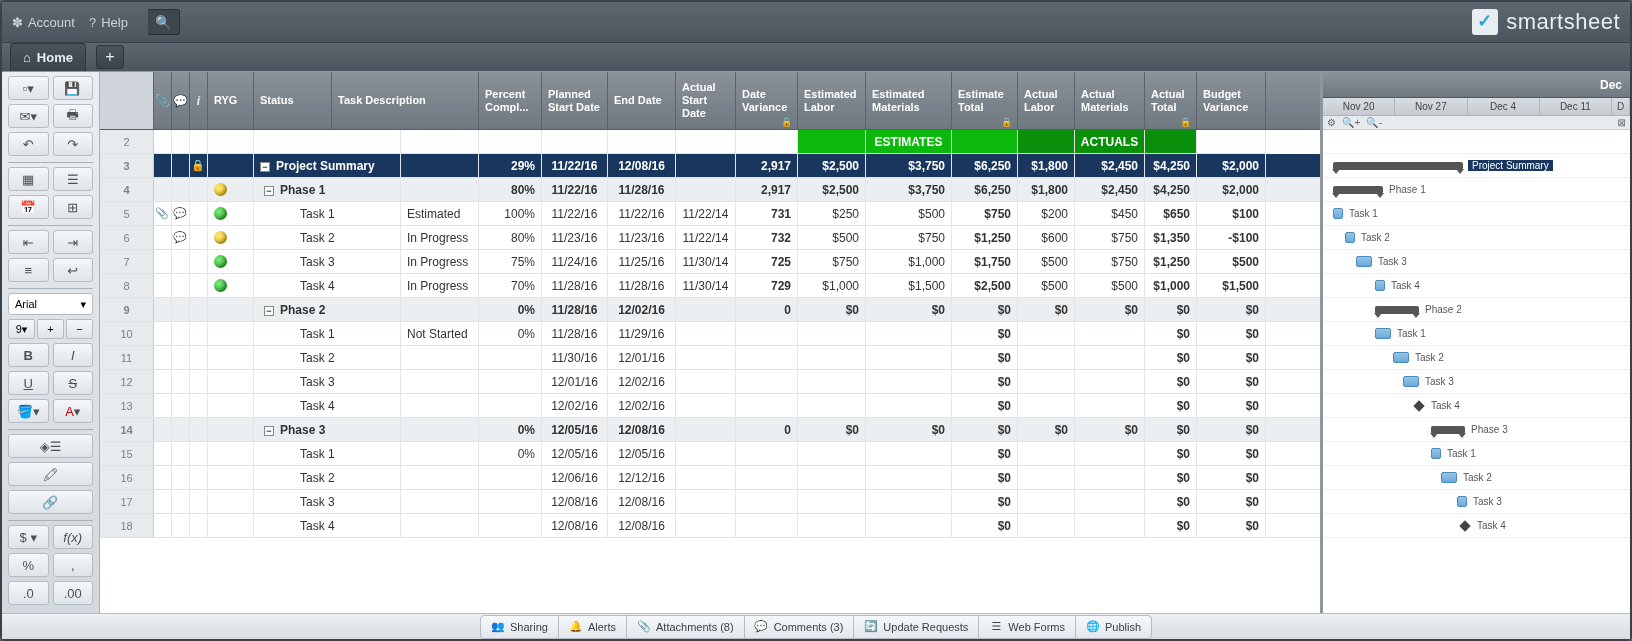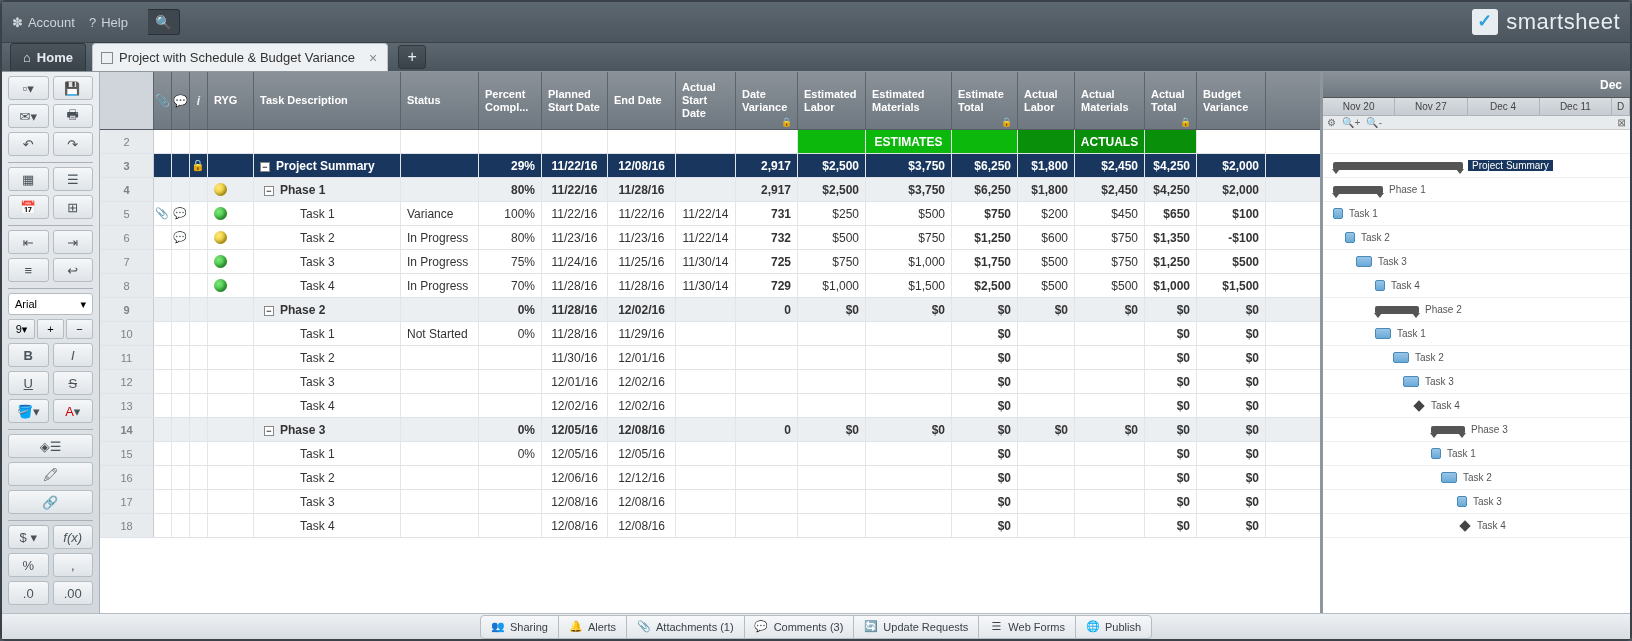--- a/index.html
+++ b/index.html
@@ -116,24 +116,20 @@
       <div class="logo-mark"></div>
       <span>smartsheet</span>
     </div>
   </div>
 
   <div class="tabbar">
     <div class="home-btn">
       <span>⌂</span>
       <span>Home</span>
     </div>
-    <div class="tab">
-      <span>Project with Schedule &amp; Budget Variance</span>
-      <span class="close">×</span>
-    </div>
     <div class="newtab">
       <span>+</span>
     </div>
   </div>
 
   <div class="main">
 
     <div class="ltb">
       <div class="ltb-row">
           <div class="ltb-btn">▫▾</div>
@@ -226,25 +222,25 @@
       <div class="grid-hdr">
         <div class="rownum-hdr"></div>
         <div class="ic-hdr">📎</div>
         <div class="ic-hdr">💬</div>
         <div class="ic-hdr">
             <i>i</i>
           </div>
         <div class="col-hdr w-ryg">
             <span>RYG</span>
           </div>
+        <div class="col-hdr w-status">
+            <span>Status</span>
+          </div>
         <div class="col-hdr w-desc">
             <span>Task Description</span>
-          </div>
-        <div class="col-hdr w-status">
-            <span>Status</span>
           </div>
         <div class="col-hdr w-pct">
             <span>Percent Compl...</span>
           </div>
         <div class="col-hdr w-psd">
             <span>Planned Start Date</span>
           </div>
         <div class="col-hdr w-ed">
             <span>End Date</span>
           </div>
@@ -353,21 +349,21 @@
             <div class="rownum">5</div>
             <div class="ic-cell">📎</div>
             <div class="ic-cell">💬</div>
             <div class="ic-cell"></div>
             <div class="cell w-ryg" style="">
               <span class="ryg-dot ryg-g"></span>
             </div>
             <div class="cell w-desc" style="">
               <span style="padding-left:40px">Task 1</span>
             </div>
-            <div class="cell w-status" style="">Variance</div>
+            <div class="cell w-status" style="">Estimated</div>
             <div class="cell w-pct r" style="">100%</div>
             <div class="cell w-psd c" style="">11/22/16</div>
             <div class="cell w-ed c" style="">11/22/16</div>
             <div class="cell w-asd c" style="">11/22/14</div>
             <div class="cell w-dv r" style="font-weight:bold;">731</div>
             <div class="cell w-el r" style="">$250</div>
             <div class="cell w-em r" style="">$500</div>
             <div class="cell w-et r" style="font-weight:bold;">$750</div>
             <div class="cell w-al r" style="">$200</div>
             <div class="cell w-am r" style="">$450</div>
@@ -773,21 +769,21 @@
     <div class="tabbtn">
         <span class="ic">👥</span>
         <span>Sharing</span>
       </div>
     <div class="tabbtn">
         <span class="ic" style="color:#e6a700">🔔</span>
         <span>Alerts</span>
       </div>
     <div class="tabbtn">
         <span class="ic">📎</span>
-        <span>Attachments  (1)</span>
+        <span>Attachments  (8)</span>
       </div>
     <div class="tabbtn">
         <span class="ic">💬</span>
         <span>Comments  (3)</span>
       </div>
     <div class="tabbtn">
         <span class="ic" style="color:#3a9">🔄</span>
         <span>Update Requests</span>
       </div>
     <div class="tabbtn">

